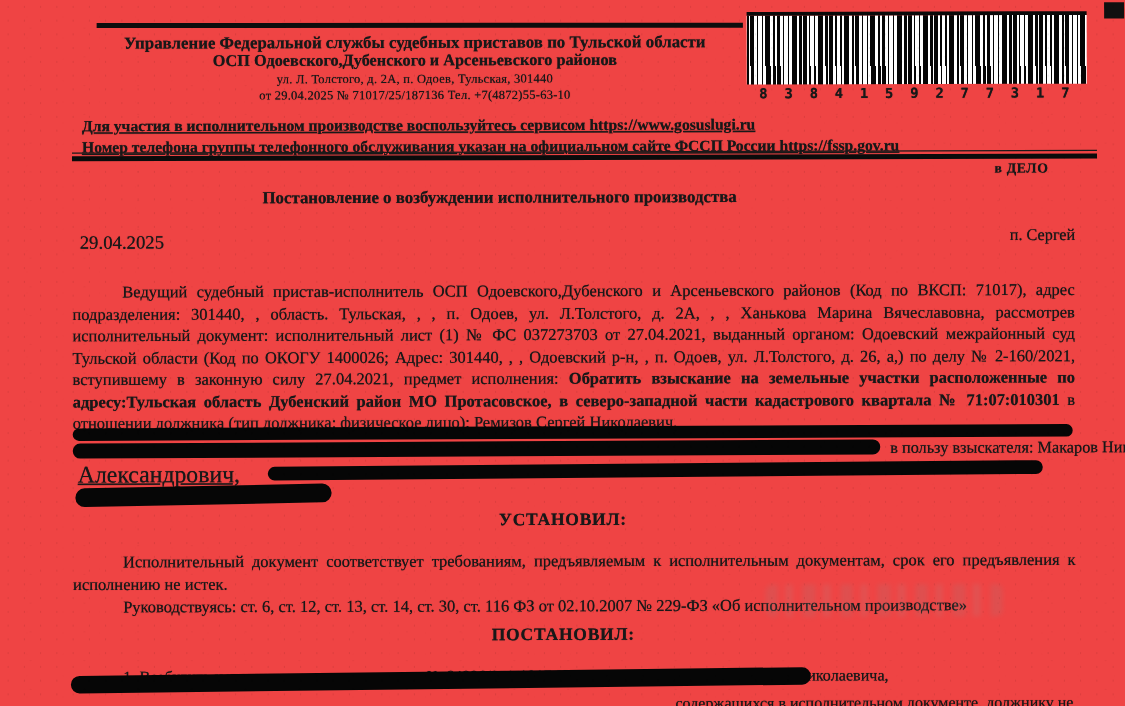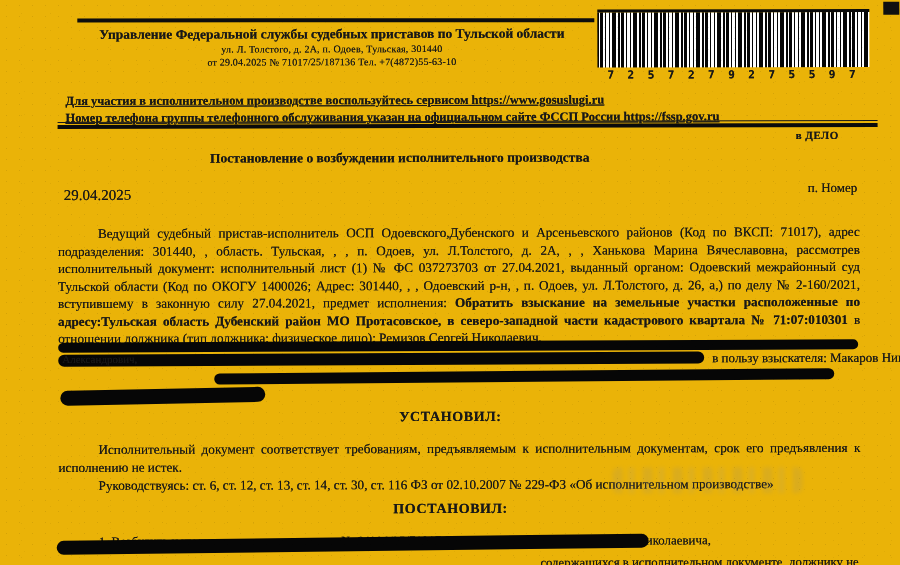--- a/index.html
+++ b/index.html
@@ -1,18 +1,18 @@
 <!DOCTYPE html>
 <html><head>
 <meta charset="utf-8">
 <style>
   html,body{margin:0;padding:0;background:#e8e8e8;}
   .page{
     position:relative;width:900px;height:565px;margin:0 auto;
-    background:#eab308;overflow:hidden;
+    background:#ef4444;overflow:hidden;
     font-family:"Liberation Serif","DejaVu Serif",serif;
     color:#181818;
   }
   .skew{position:absolute;inset:0;transform:rotate(-0.15deg);}
   .abs{position:absolute;}
   .ink{text-shadow:0 0 .55px rgba(25,25,25,.85);}
   .b{font-weight:bold;}
   
   .top-rule{left:78px;top:18px;width:517px;height:4px;background:#0d0d0d;transform:rotate(.12deg);}
   .corner-mark{left:884px;top:3px;width:16px;height:13px;background:#101010;}
@@ -54,21 +54,21 @@
   .p3{top:463px;}
   .p4{top:520px;white-space:nowrap;text-align:left;width:820px;font-size:12.9px;}
   .section{left:0;width:900px;text-align:center;font-size:14px;letter-spacing:.6px;}
   .ust{top:409px;}
   .post{top:501px;}
   
   .redact{background:#060606;border-radius:6px;}
   .rb1{left:58px;top:341px;width:800px;height:10px;transform:rotate(-.1deg);}
   .rb2{left:58px;top:353px;width:646px;height:12px;transform:rotate(-.15deg);}
   .creditor1{left:712px;top:351px;font-size:13px;white-space:nowrap;}
-  .creditor2{left:62px;top:352px;font-size:11px;}
+  .creditor2{left:62px;top:369px;font-size:19px;text-decoration:underline;}
   .rb3{left:214px;top:371px;width:620px;height:11px;transform:rotate(-.35deg);border-radius:7px;}
   .rb4{left:60px;top:388px;width:205px;height:15px;border-radius:9px;transform:rotate(-1deg);}
   .rb5{left:56px;top:537px;width:592px;height:14px;border-radius:7px;transform:rotate(-.55deg);}
   
   .cutoff{left:58px;top:556px;width:800px;text-align:right;font-size:12.8px;white-space:nowrap;}
   
   .watermark{
     left:612px;top:468px;width:190px;height:26px;opacity:.16;
     background:repeating-linear-gradient(90deg,#8a8a8a 0 10px,transparent 10px 16px,#9a9a9a 16px 22px,transparent 22px 30px);
     border-radius:6px;filter:blur(2px);
@@ -88,38 +88,39 @@
 <body>
 
 <div class="page">
   <div class="skew">
 
     <div class="abs top-rule"></div>
     <div class="abs corner-mark"></div>
 
     <div class="abs head ink">
       <div class="l1 b">Управление Федеральной службы судебных приставов по Тульской области</div>
+      <div class="l2 b">ОСП Одоевского,Дубенского и Арсеньевского районов</div>
       <div class="l3">ул. Л. Толстого, д. 2А, п. Одоев, Тульская, 301440</div>
       <div class="l4">от 29.04.2025 № 71017/25/187136 Тел. +7(4872)55-63-10</div>
     </div>
 
     <div class="abs barcode">
       <div class="bars"></div>
-      <div class="bar-digits ink">7257279275597</div>
+      <div class="bar-digits ink">8384159277317</div>
     </div>
 
     <div class="abs gosuslugi b ink">Для участия в исполнительном производстве воспользуйтесь сервисом https://www.gosuslugi.ru</div>
     <div class="abs phoneinfo b ink">Номер телефона группы телефонного обслуживания указан на официальном сайте ФССП России https://fssp.gov.ru</div>
     <div class="abs sep-thin"></div>
     <div class="abs sep-thick"></div>
     <div class="abs v-delo b ink">в ДЕЛО</div>
 
     <div class="abs title b ink">Постановление о возбуждении исполнительного производства</div>
     <div class="abs date ink">29.04.2025</div>
-    <div class="abs place ink">п. Номер</div>
+    <div class="abs place ink">п. Сергей</div>
 
     <p class="abs para p1 ink"><span>Ведущий судебный пристав-исполнитель ОСП Одоевского,Дубенского и Арсеньевского районов (Код по ВКСП: 71017), адрес подразделения: 301440, , область. Тульская, , , п. Одоев, ул. Л.Толстого, д. 2А, , , Ханькова Марина Вячеславовна, рассмотрев исполнительный документ: исполнительный лист (1) № ФС 037273703 от 27.04.2021, выданный органом: Одоевский межрайонный суд Тульской области (Код по ОКОГУ 1400026; Адрес: 301440, , , Одоевский р-н, , п. Одоев, ул. Л.Толстого, д. 26, а,) по делу № 2-160/2021, вступившему в законную силу 27.04.2021, предмет исполнения: </span><span class="b">Обратить взыскание на земельные участки расположенные по адресу:Тульская область Дубенский район МО Протасовское, в северо-западной части кадастрового квартала № 71:07:010301</span><span> в отношении должника (тип должника: физическое лицо): Ремизов Сергей Николаевич,</span></p>
 
     <div class="abs redact rb1"></div>
     <div class="abs redact rb2"></div>
     <div class="abs creditor1 ink">в пользу взыскателя: Макаров Николай</div>
     <div class="abs creditor2 ink">Александрович,</div>
     <div class="abs redact rb3"></div>
     <div class="abs redact rb4"></div>
 

